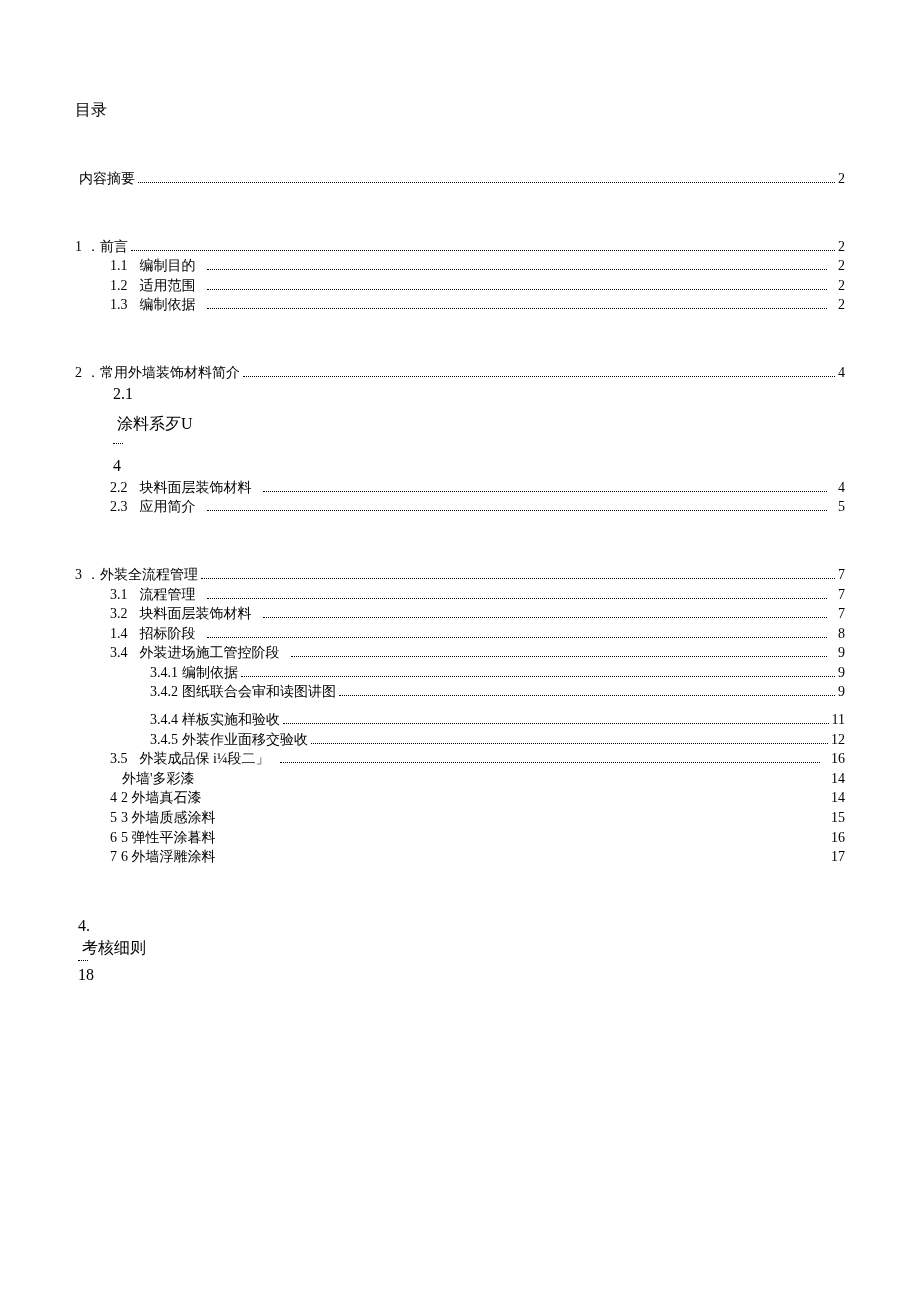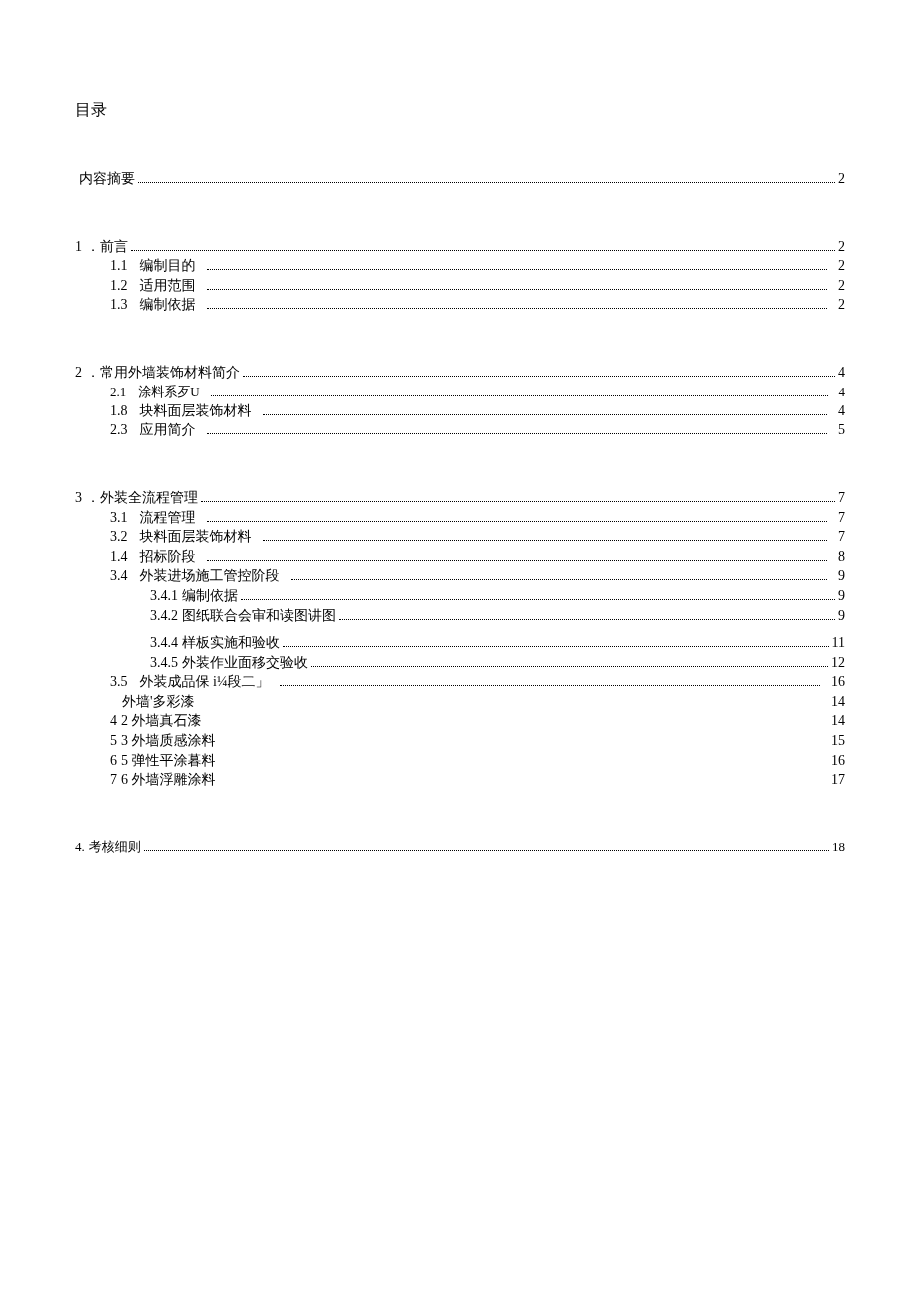--- a/index.html
+++ b/index.html
@@ -62,21 +62,22 @@
     .level2b {
       padding-left: 35px;
     }
     .nodots .dots {
       border-bottom: none;
     }
     .gap {
       height: 8px;
     }
     .small {
-      font-size: 13px;
+      font-size: 16px;
+      flex-direction: column;
     }
   </style>
 </head>
 <body>
 
 <div class="title">目录</div>
 
 <div class="toc-line level1">
   <span class="num"></span>
   <span class="text">内容摘要</span>
@@ -120,21 +121,21 @@
 </div>
 
 <div class="toc-line level2 small">
   <span class="num">2.1</span>
   <span class="text">涂料系歹U</span>
   <span class="dots"></span>
   <span class="page">4</span>
 </div>
 
 <div class="toc-line level2">
-  <span class="num">1.8</span>
+  <span class="num">2.2</span>
   <span class="text">块料面层装饰材料</span>
   <span class="dots"></span>
   <span class="page">4</span>
 </div>
 
 <div class="toc-line level2">
   <span class="num">2.3</span>
   <span class="text">应用简介</span>
   <span class="dots"></span>
   <span class="page">5</span>

